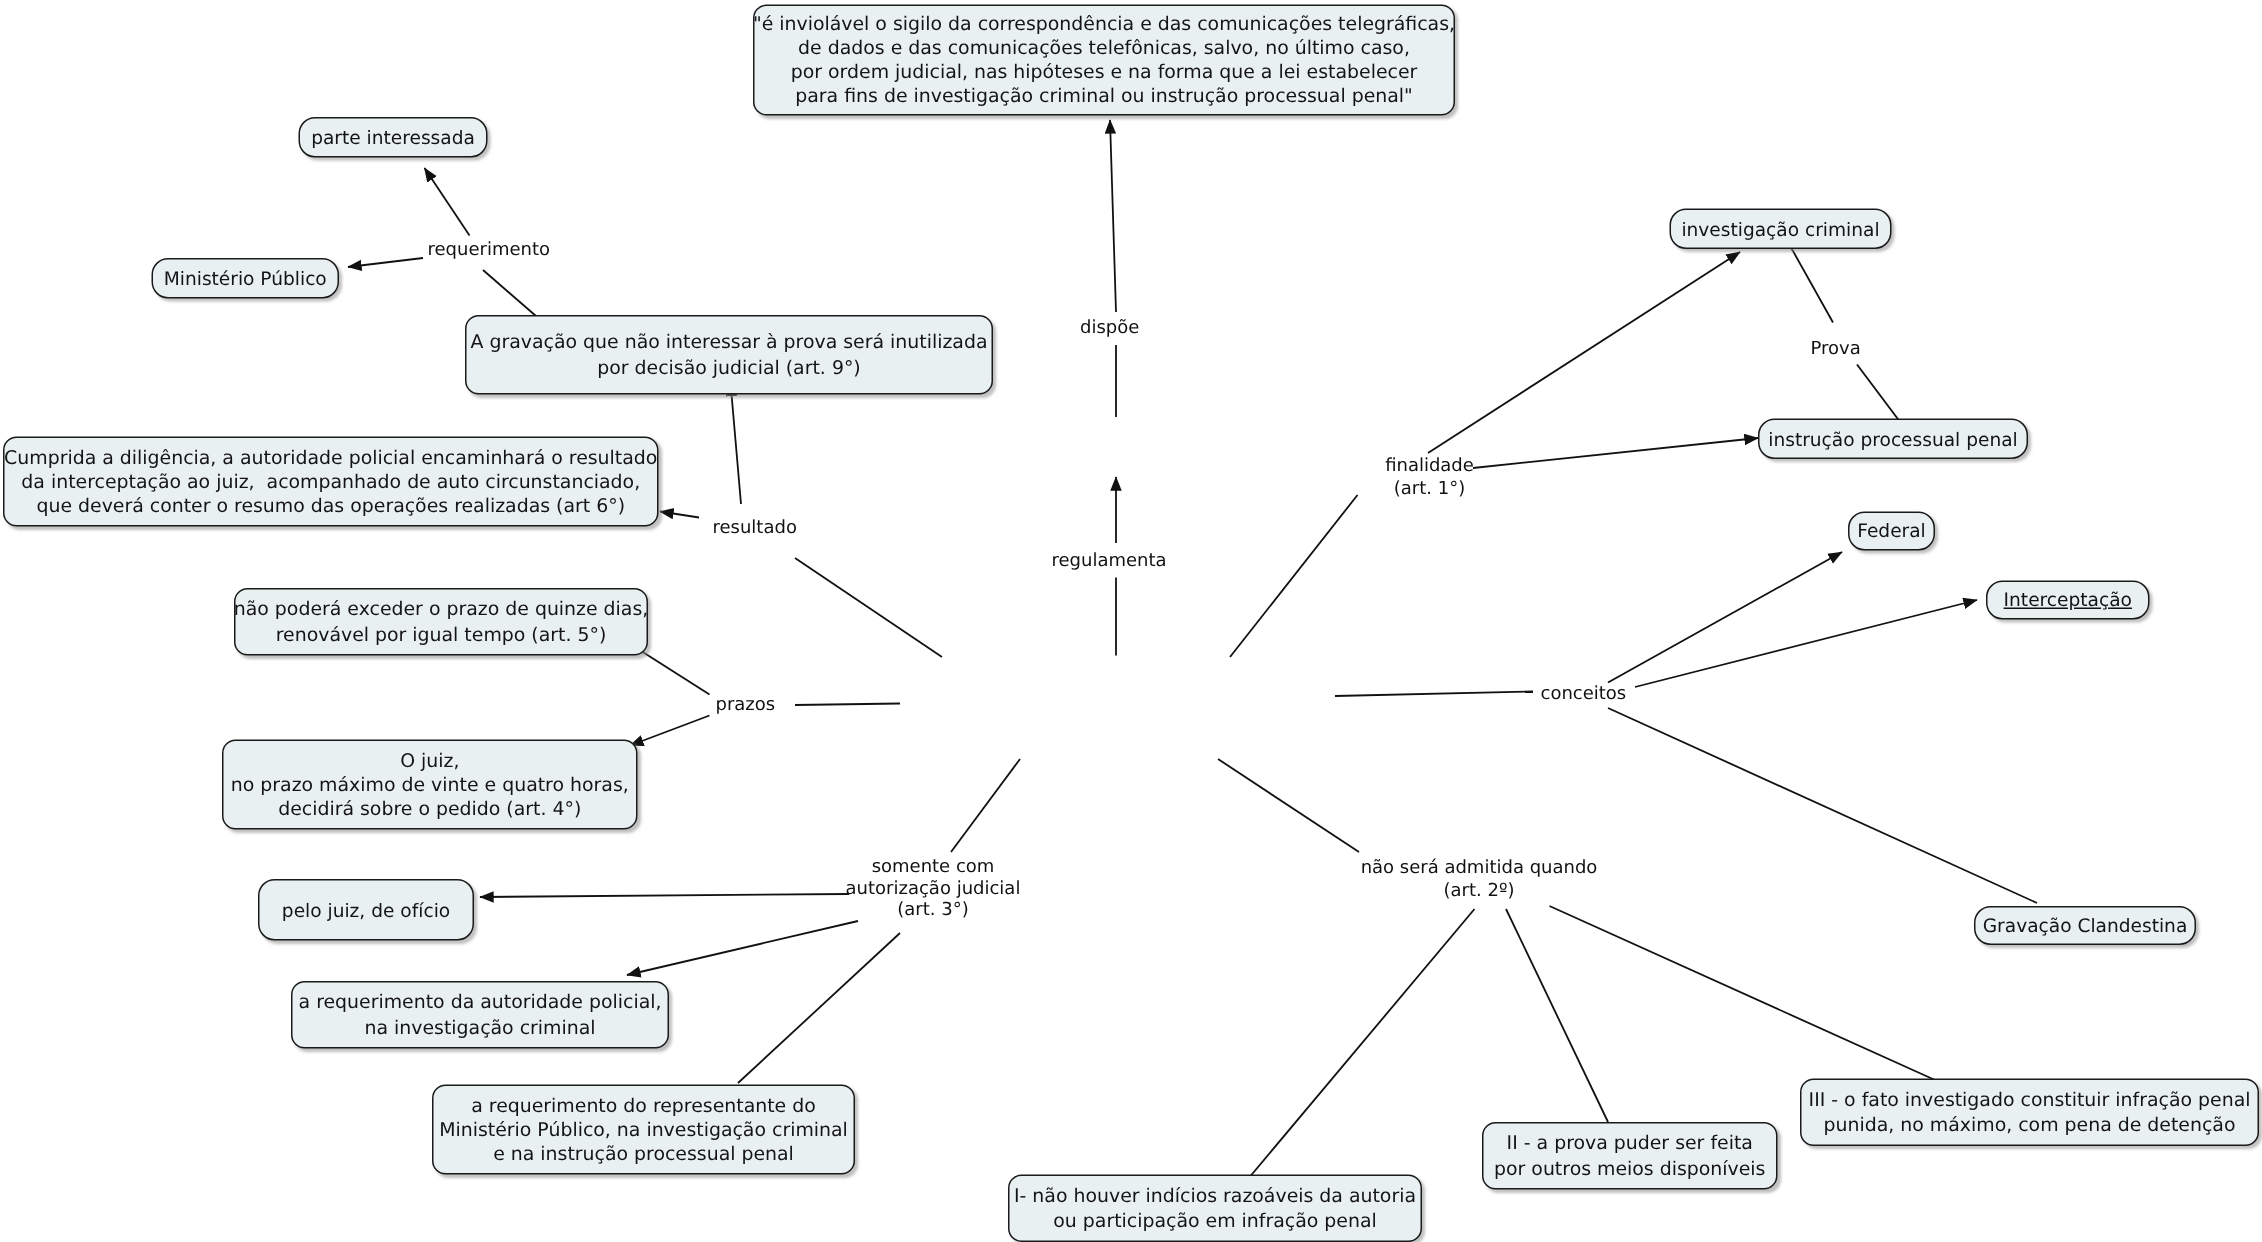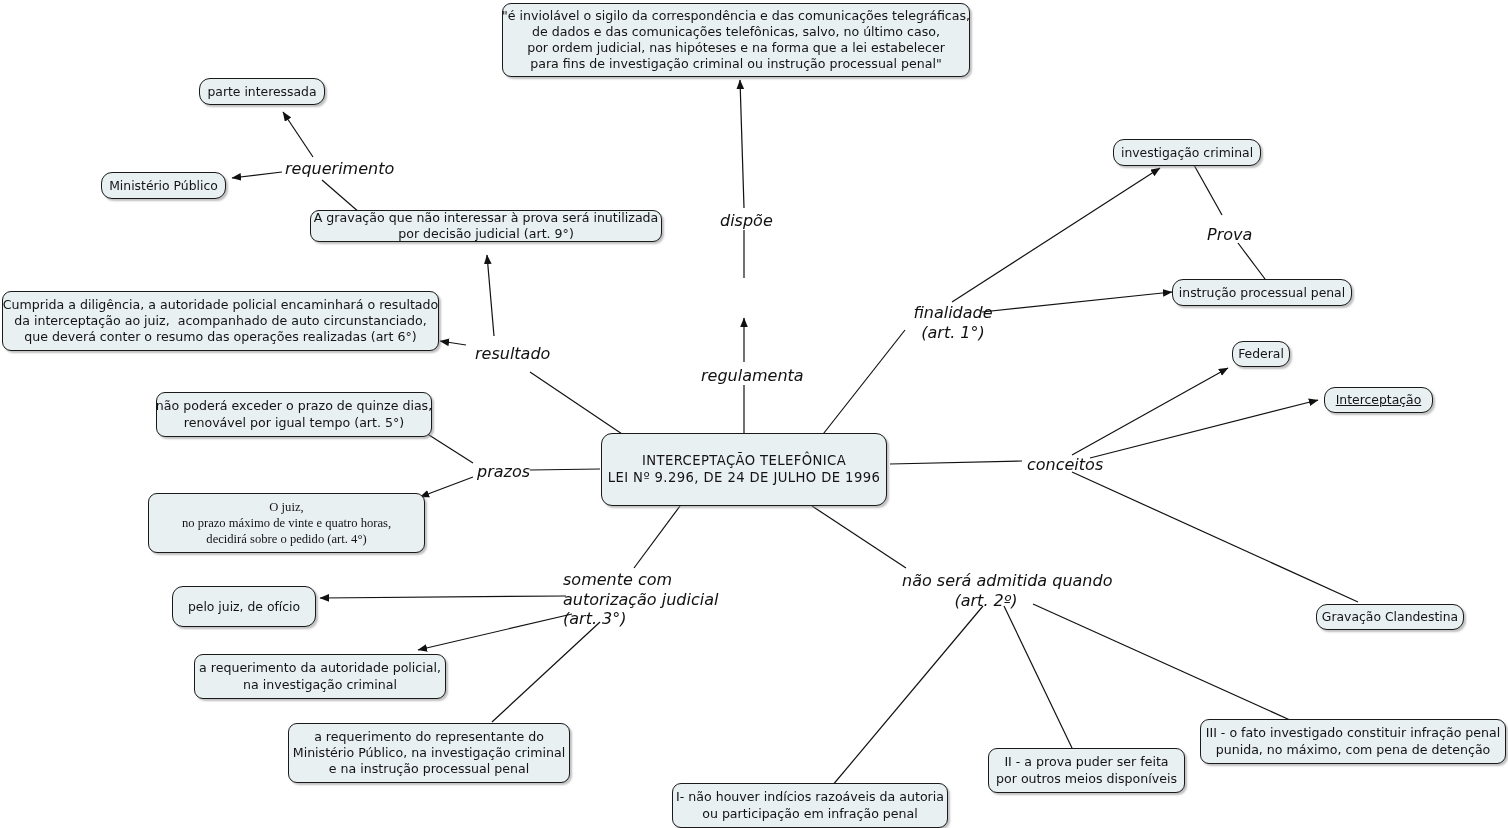--- a/index.html
+++ b/index.html
@@ -50,27 +50,26 @@
     border-radius: 11px;
     border-width: 1.5px;
   }
   .node.small {
     font-size: 12.4px;
     border-radius: 11px;
   }
   .edge-label {
     position: absolute;
     color: #111111;
-    font-size: 16px;
+    font-size: 12px;
     line-height: 1.22;
     text-align: center;
     white-space: pre;
     background: transparent;
     z-index: 6;
-    font-style: italic;
   }
 </style>
 </head>
 <body>
 
 <div id="canvas">
 
   <svg id="edge-layer" viewBox="0 0 1508 828" xmlns="http://www.w3.org/2000/svg">
     <defs>
       <marker id="arrow" markerWidth="9" markerHeight="9" refX="7.6" refY="3.2" orient="auto" markerUnits="strokeWidth">
@@ -143,37 +142,35 @@
 
   <div class="node" style="left:502px; top:3px; width:468px; height:74px;">"é inviolável o sigilo da correspondência e das comunicações telegráficas,
 de dados e das comunicações telefônicas, salvo, no último caso,
 por ordem judicial, nas hipóteses e na forma que a lei estabelecer
 para fins de investigação criminal ou instrução processual penal"</div>
 
   <div class="node small" style="left:199px; top:78px; width:126px; height:27px;">parte interessada</div>
 
   <div class="node small" style="left:101px; top:172px; width:125px; height:27px;">Ministério Público</div>
 
-  <div class="node" style="left:310px; top:210px; width:352px; height:32px;">A gravação que não interessar à prova será inutilizada
+  <div class="node" style="left:310px; top:210px; width:352px; height:53px;">A gravação que não interessar à prova será inutilizada
 por decisão judicial (art. 9°)</div>
 
   <div class="node" style="left:2px; top:291px; width:437px; height:60px;">Cumprida a diligência, a autoridade policial encaminhará o resultado
 da interceptação ao juiz,  acompanhado de auto circunstanciado,
 que deverá conter o resumo das operações realizadas (art 6°)</div>
 
 
   <div class="node" style="left:156px; top:392px; width:276px; height:45px;">não poderá exceder o prazo de quinze dias,
 renovável por igual tempo (art. 5°)</div>
 
-  <div class="node" style="left:148px; top:493px; width:277px; height:60px;font-family:Liberation Serif, serif;">O juiz,
+  <div class="node" style="left:148px; top:493px; width:277px; height:60px;">O juiz,
 no prazo máximo de vinte e quatro horas,
 decidirá sobre o pedido (art. 4°)</div>
 
-  <div class="node central" style="left:601px; top:433px; width:286px; height:73px;">INTERCEPTAÇÃO TELEFÔNICA
-LEI Nº 9.296, DE 24 DE JULHO DE 1996</div>
 
   <div class="node small" style="left:172px; top:586px; width:144px; height:41px;">pelo juiz, de ofício</div>
 
   <div class="node" style="left:194px; top:654px; width:252px; height:45px;">a requerimento da autoridade policial,
 na investigação criminal</div>
 
   <div class="node" style="left:288px; top:723px; width:282px; height:60px;">a requerimento do representante do
 Ministério Público, na investigação criminal
 e na instrução processual penal</div>
 
@@ -199,21 +196,21 @@
   <div class="edge-label" style="left:720px; top:211px;">dispõe</div>
 
   <div class="edge-label" style="left:701px; top:366px;">regulamenta</div>
 
   <div class="edge-label" style="left:285px; top:159px;">requerimento</div>
 
   <div class="edge-label" style="left:475px; top:344px;">resultado</div>
 
   <div class="edge-label" style="left:477px; top:462px;">prazos</div>
 
-  <div class="edge-label" style="left:563px; top:570px; width:118px; text-align:left;">somente com
+  <div class="edge-label" style="left:563px; top:570px; width:118px; text-align:center;">somente com
 autorização judicial
 (art. 3°)</div>
 
   <div class="edge-label" style="left:902px; top:571px; width:168px; text-align:center;">não será admitida quando
 (art. 2º)</div>
 
   <div class="edge-label" style="left:913px; top:303px; width:80px; text-align:center;">finalidade
 (art. 1°)</div>
 
   <div class="edge-label" style="left:1027px; top:455px;">conceitos</div>

